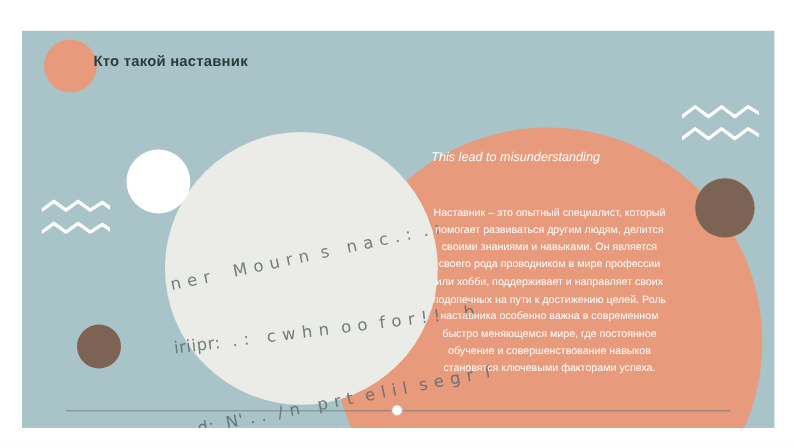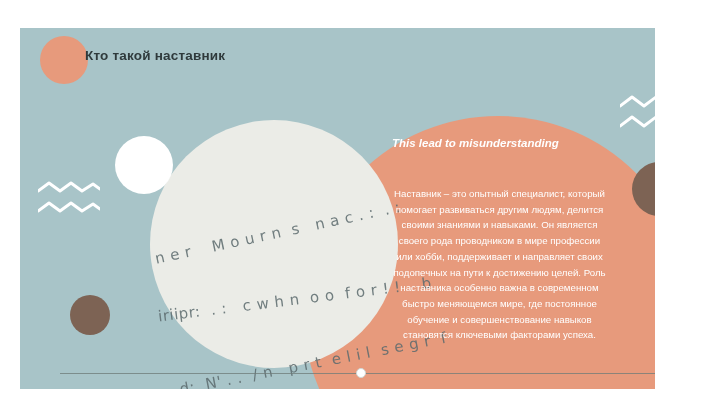--- a/index.html
+++ b/index.html
@@ -20,25 +20,24 @@
     width: 724px;
     height: 407px;
     background: #ffffff;
     overflow: hidden;
   }
   
   .panel {
     position: absolute;
     left: 20px;
     top: 28px;
-    width: 620px;
+    width: 684px;
     height: 361px;
     background: #a8c4c8;
     overflow: hidden;
-    padding-left: 15px;
   }
   
   .salmon-circle {
     position: absolute;
     left: 283px;
     top: 88px;
     width: 390px;
     height: 390px;
     border-radius: 50%;
     background: #e79a7c;
@@ -109,21 +108,21 @@
   .zig-left-2  { left: 18px;  top: 172px; }
 
   
   .lead {
     position: absolute;
     left: 372px;
     top: 108px;
     width: 230px;
     font-size: 11.5px;
     font-style: italic;
-    font-weight: bold;
+    font-weight: normal;
     color: #ffffff;
     line-height: 1.35;
   }
   .body-copy {
     position: absolute;
     left: 372px;
     top: 158px;
     width: 215px;
     font-size: 9.7px;
     color: #ffffff;

